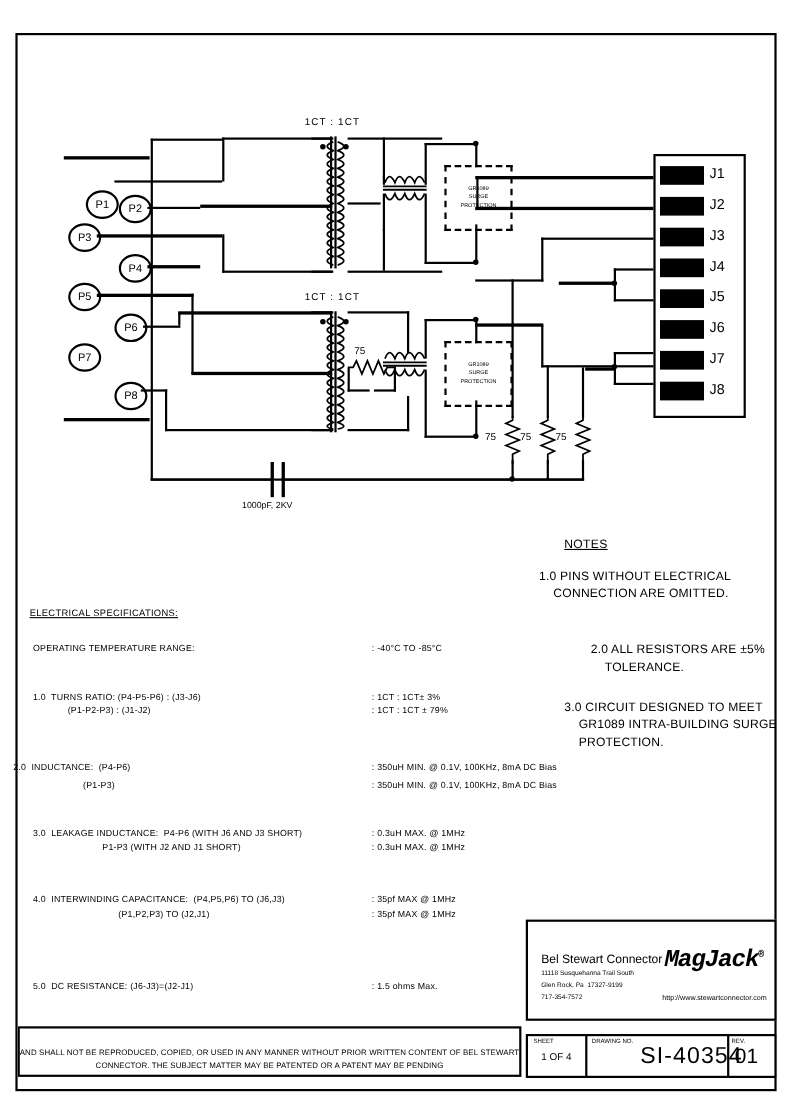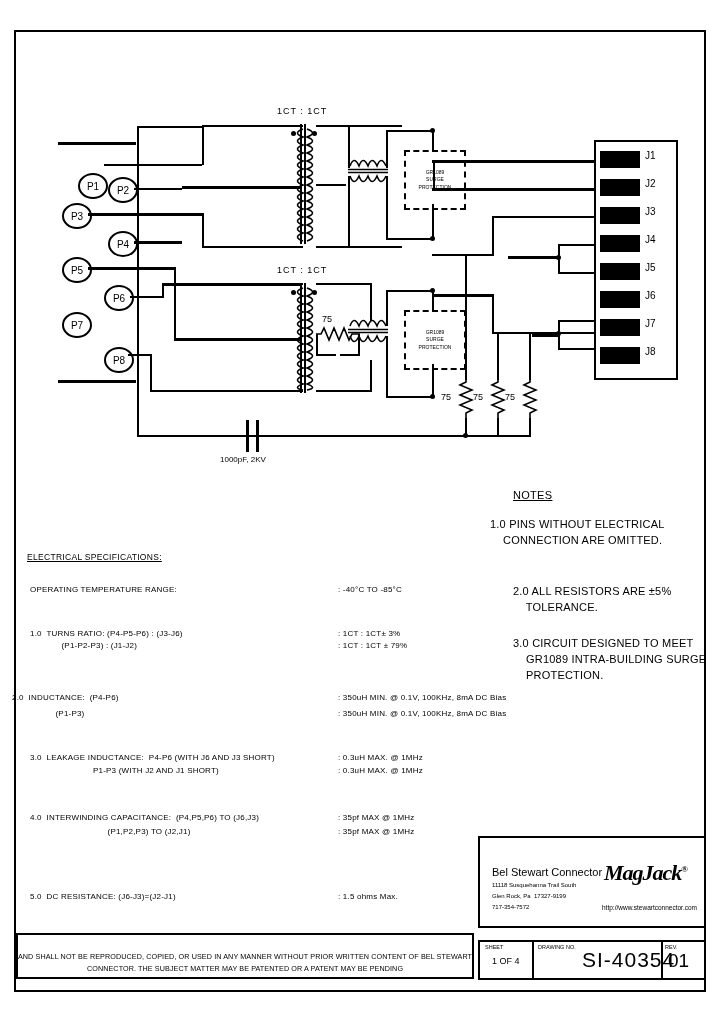--- a/index.html
+++ b/index.html
@@ -22,38 +22,38 @@
   .core{position:absolute;width:2px;background:#000;}
   .dot{position:absolute;width:5px;height:5px;border-radius:50%;background:#000;}
 
   
   .surge{position:absolute;border:2px dashed #000;display:flex;flex-direction:column;
          align-items:center;justify-content:center;font-size:5px;line-height:1.5;text-align:center;background:#fff;}
 
   
   .conn-outer{position:absolute;border:2px solid #000;background:#fff;}
   .conn-pad{position:absolute;background:#000;}
-  .conn-lbl{position:absolute;font-size:10px;}
+  .conn-lbl{position:absolute;font-size:13px;}
 
   
   .jd{position:absolute;width:5px;height:5px;background:#000;border-radius:50%;}
 
   
   .spec{position:absolute;font-size:8px;white-space:pre;letter-spacing:.2px;}
   .spec-title{position:absolute;font-size:8.5px;text-decoration:underline;letter-spacing:.3px;}
   .note{position:absolute;font-size:11px;white-space:pre;letter-spacing:.2px;}
   .note-title{position:absolute;font-size:11px;text-decoration:underline;letter-spacing:.3px;}
 
   
   .tb{position:absolute;border:2px solid #000;box-sizing:border-box;background:#fff;}
   .tb-txt{position:absolute;white-space:pre;}
 
   .disc{position:absolute;font-size:7.2px;text-align:center;width:100%;letter-spacing:.1px;line-height:1.6;}
 
-  .magjack{position:absolute;font-family:Liberation Serif, serif;font-weight:bold;font-style:italic;
+  .magjack{position:absolute;font-family:Liberation Mono, monospace;font-weight:bold;font-style:italic;
            font-size:22px;letter-spacing:-1px;}
   .url{position:absolute;font-size:6.5px;letter-spacing:0px;}
   .cap-lbl{position:absolute;font-size:8px;}
   .res-lbl{position:absolute;font-size:9px;}
   .ratio{position:absolute;font-size:9px;letter-spacing:1px;}
 </style>
 </head>
 <body>
 
 <div id="sheet">
@@ -303,39 +303,39 @@
   <div class="ln hl" style="left:137px;top:435px;width:110px;"></div>
   <div class="ln hl" style="left:256px;top:435px;width:275px;"></div>
   <div class="cap-lbl" style="left:220px;top:455px;">1000pF, 2KV</div>
 
   <div class="ln vl" style="left:137px;top:126px;height:310px;"></div>
   <div class="ln hl" style="left:137px;top:126px;width:66px;"></div>
 
   <div class="note-title" style="left:513px;top:489px;">NOTES</div>
   <div class="note" style="left:490px;top:517px;line-height:1.45;">1.0 PINS WITHOUT ELECTRICAL
     CONNECTION ARE OMITTED.</div>
-  <div class="note" style="left:513px;top:584px;line-height:1.45;">2.0 ALL RESISTORS ARE ±5%
+  <div class="note" style="left:537px;top:584px;line-height:1.45;">2.0 ALL RESISTORS ARE ±5%
     TOLERANCE.</div>
   <div class="note" style="left:513px;top:636px;line-height:1.45;">3.0 CIRCUIT DESIGNED TO MEET
     GR1089 INTRA-BUILDING SURGE
     PROTECTION.</div>
 
   <div class="spec-title" style="left:27px;top:552px;">ELECTRICAL SPECIFICATIONS:</div>
 
   <div class="spec" style="left:30px;top:585px;">OPERATING TEMPERATURE RANGE:</div>
   <div class="spec" style="left:338px;top:585px;">: -40°C TO -85°C</div>
 
   <div class="spec" style="left:30px;top:629px;">1.0  TURNS RATIO: (P4-P5-P6) : (J3-J6)</div>
   <div class="spec" style="left:338px;top:629px;">: 1CT : 1CT± 3%</div>
   <div class="spec" style="left:30px;top:641px;">             (P1-P2-P3) : (J1-J2)</div>
   <div class="spec" style="left:338px;top:641px;">: 1CT : 1CT ± 79%</div>
 
   <div class="spec" style="left:12px;top:693px;">2.0  INDUCTANCE:  (P4-P6)</div>
   <div class="spec" style="left:338px;top:693px;">: 350uH MIN. @ 0.1V, 100KHz, 8mA DC Bias</div>
-  <div class="spec" style="left:24px;top:709px;">             (P1-P3)</div>
+  <div class="spec" style="left:44px;top:709px;">             (P1-P3)</div>
   <div class="spec" style="left:338px;top:709px;">: 350uH MIN. @ 0.1V, 100KHz, 8mA DC Bias</div>
 
   <div class="spec" style="left:30px;top:753px;">3.0  LEAKAGE INDUCTANCE:  P4-P6 (WITH J6 AND J3 SHORT)</div>
   <div class="spec" style="left:338px;top:753px;">: 0.3uH MAX. @ 1MHz</div>
   <div class="spec" style="left:30px;top:766px;">                          P1-P3 (WITH J2 AND J1 SHORT)</div>
   <div class="spec" style="left:338px;top:766px;">: 0.3uH MAX. @ 1MHz</div>
 
   <div class="spec" style="left:30px;top:813px;">4.0  INTERWINDING CAPACITANCE:  (P4,P5,P6) TO (J6,J3)</div>
   <div class="spec" style="left:338px;top:813px;">: 35pf MAX @ 1MHz</div>
   <div class="spec" style="left:30px;top:827px;">                                (P1,P2,P3) TO (J2,J1)</div>

